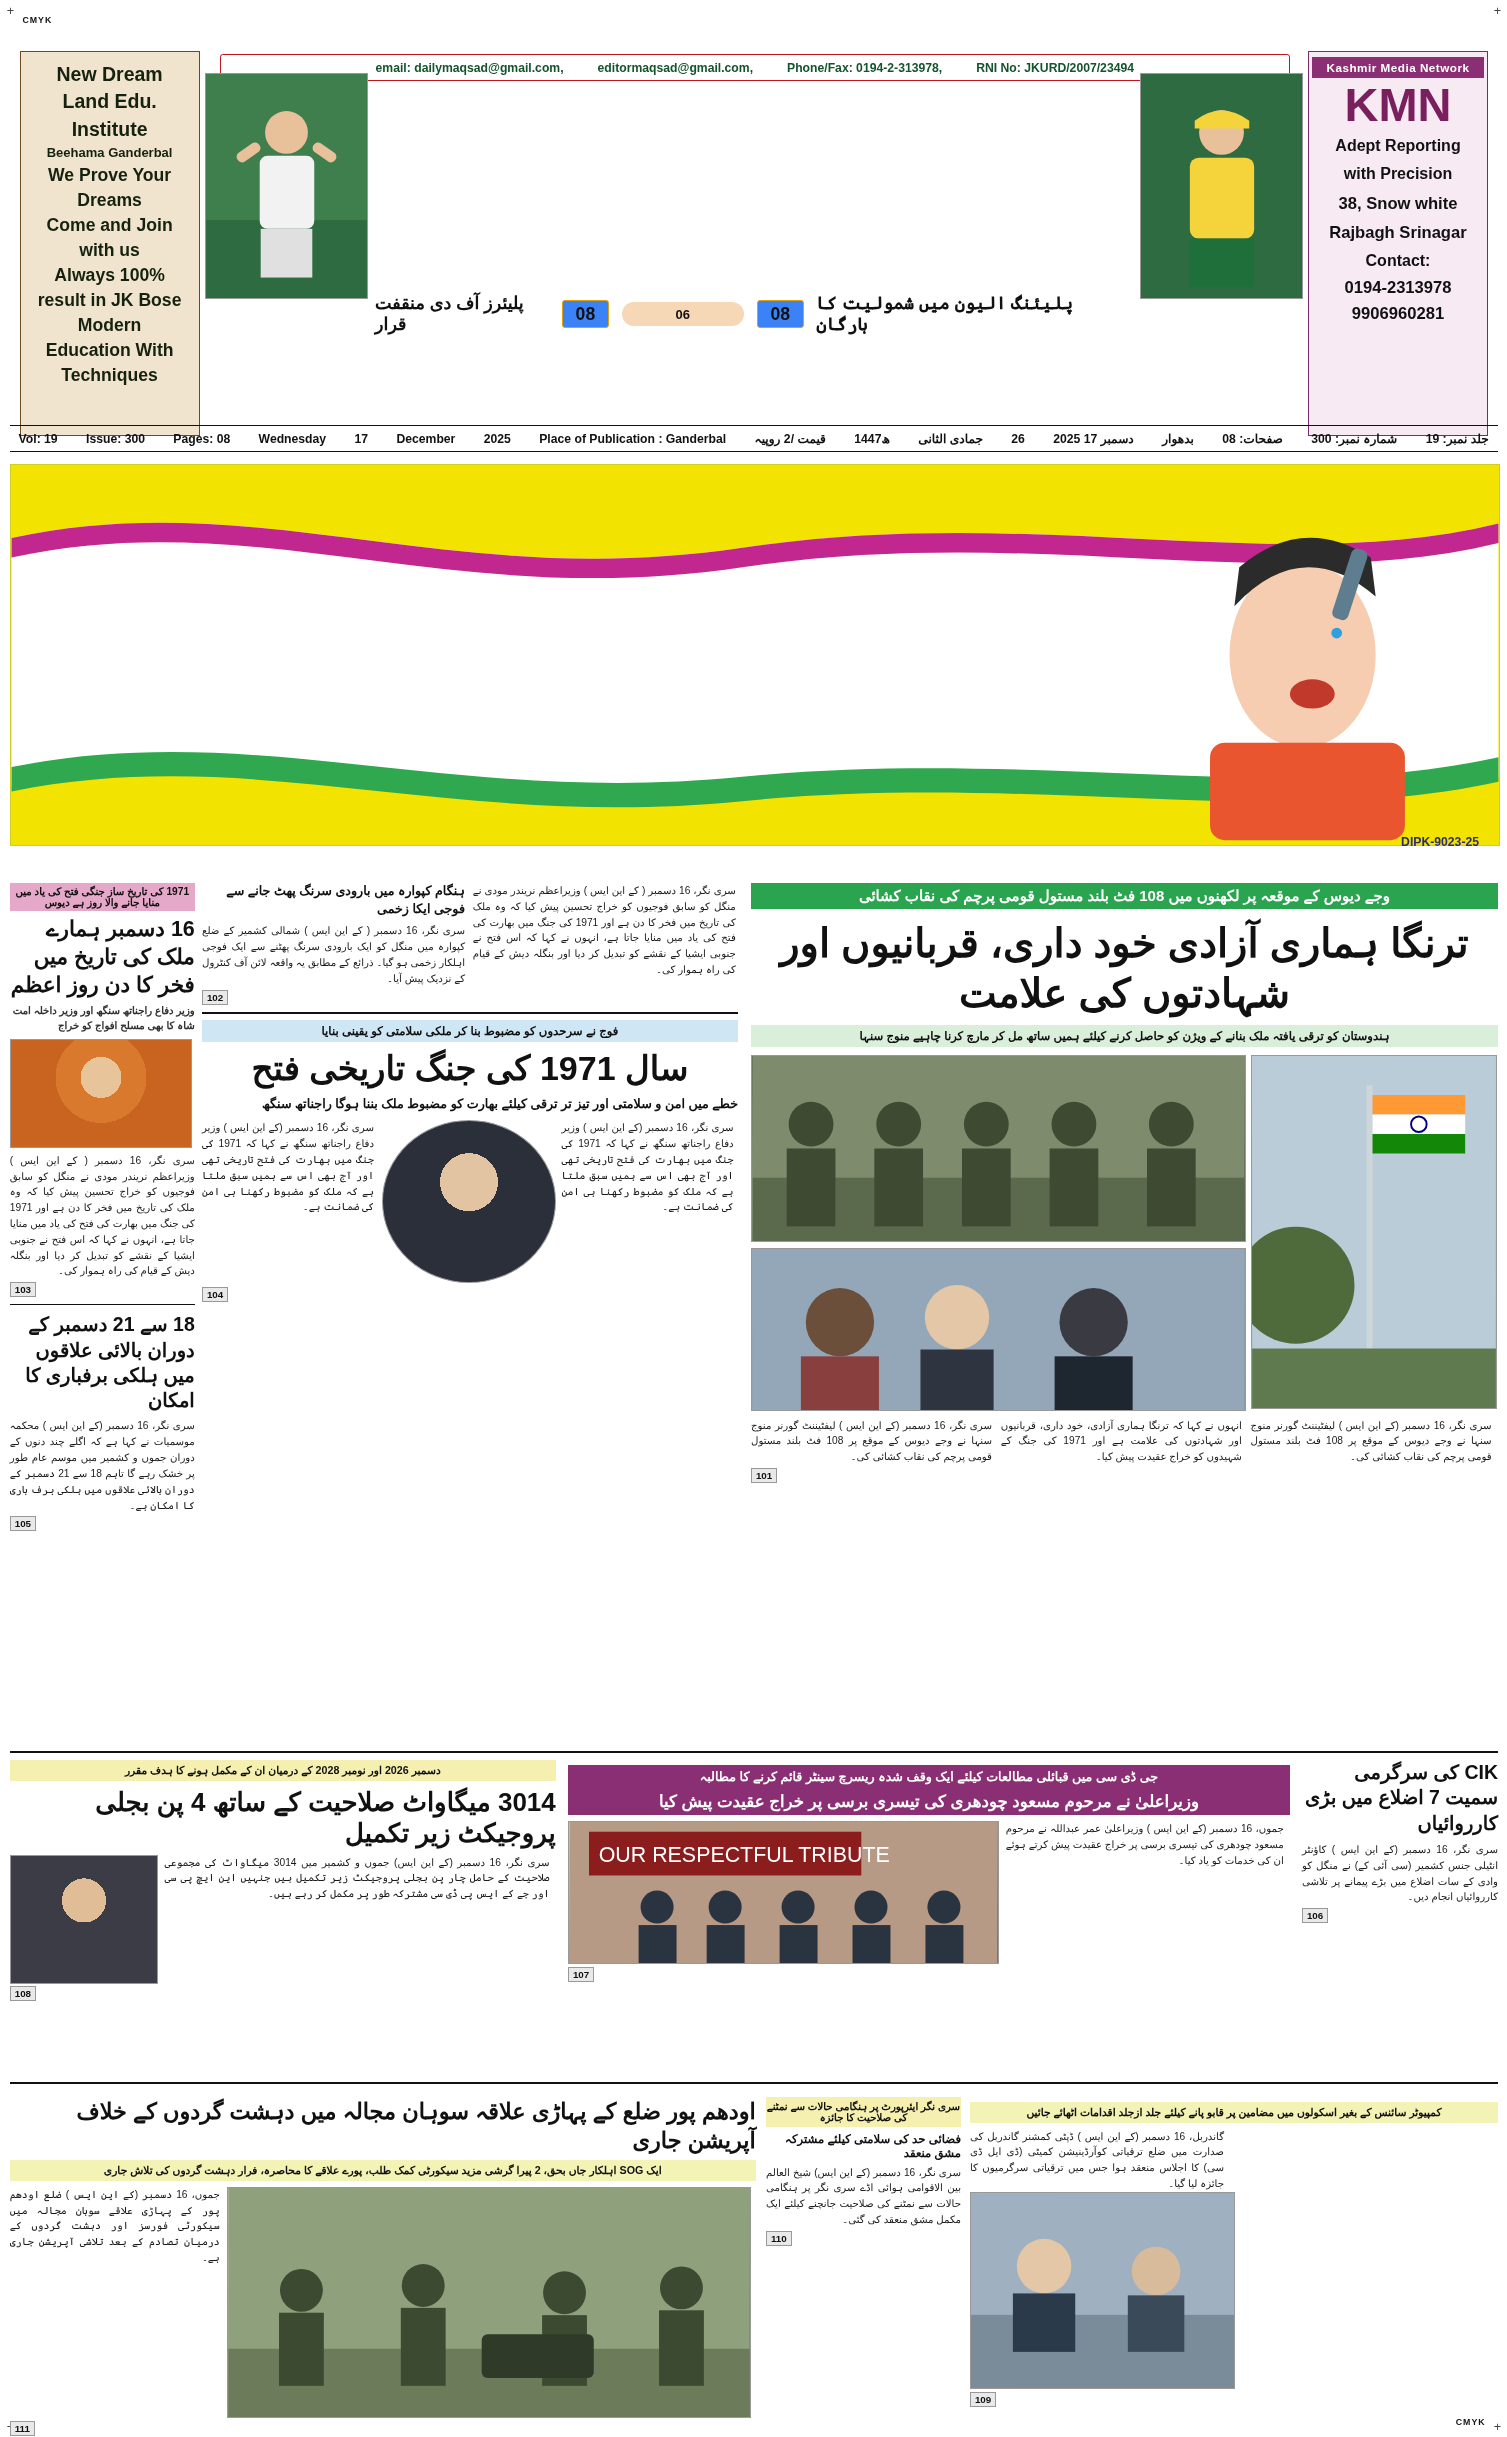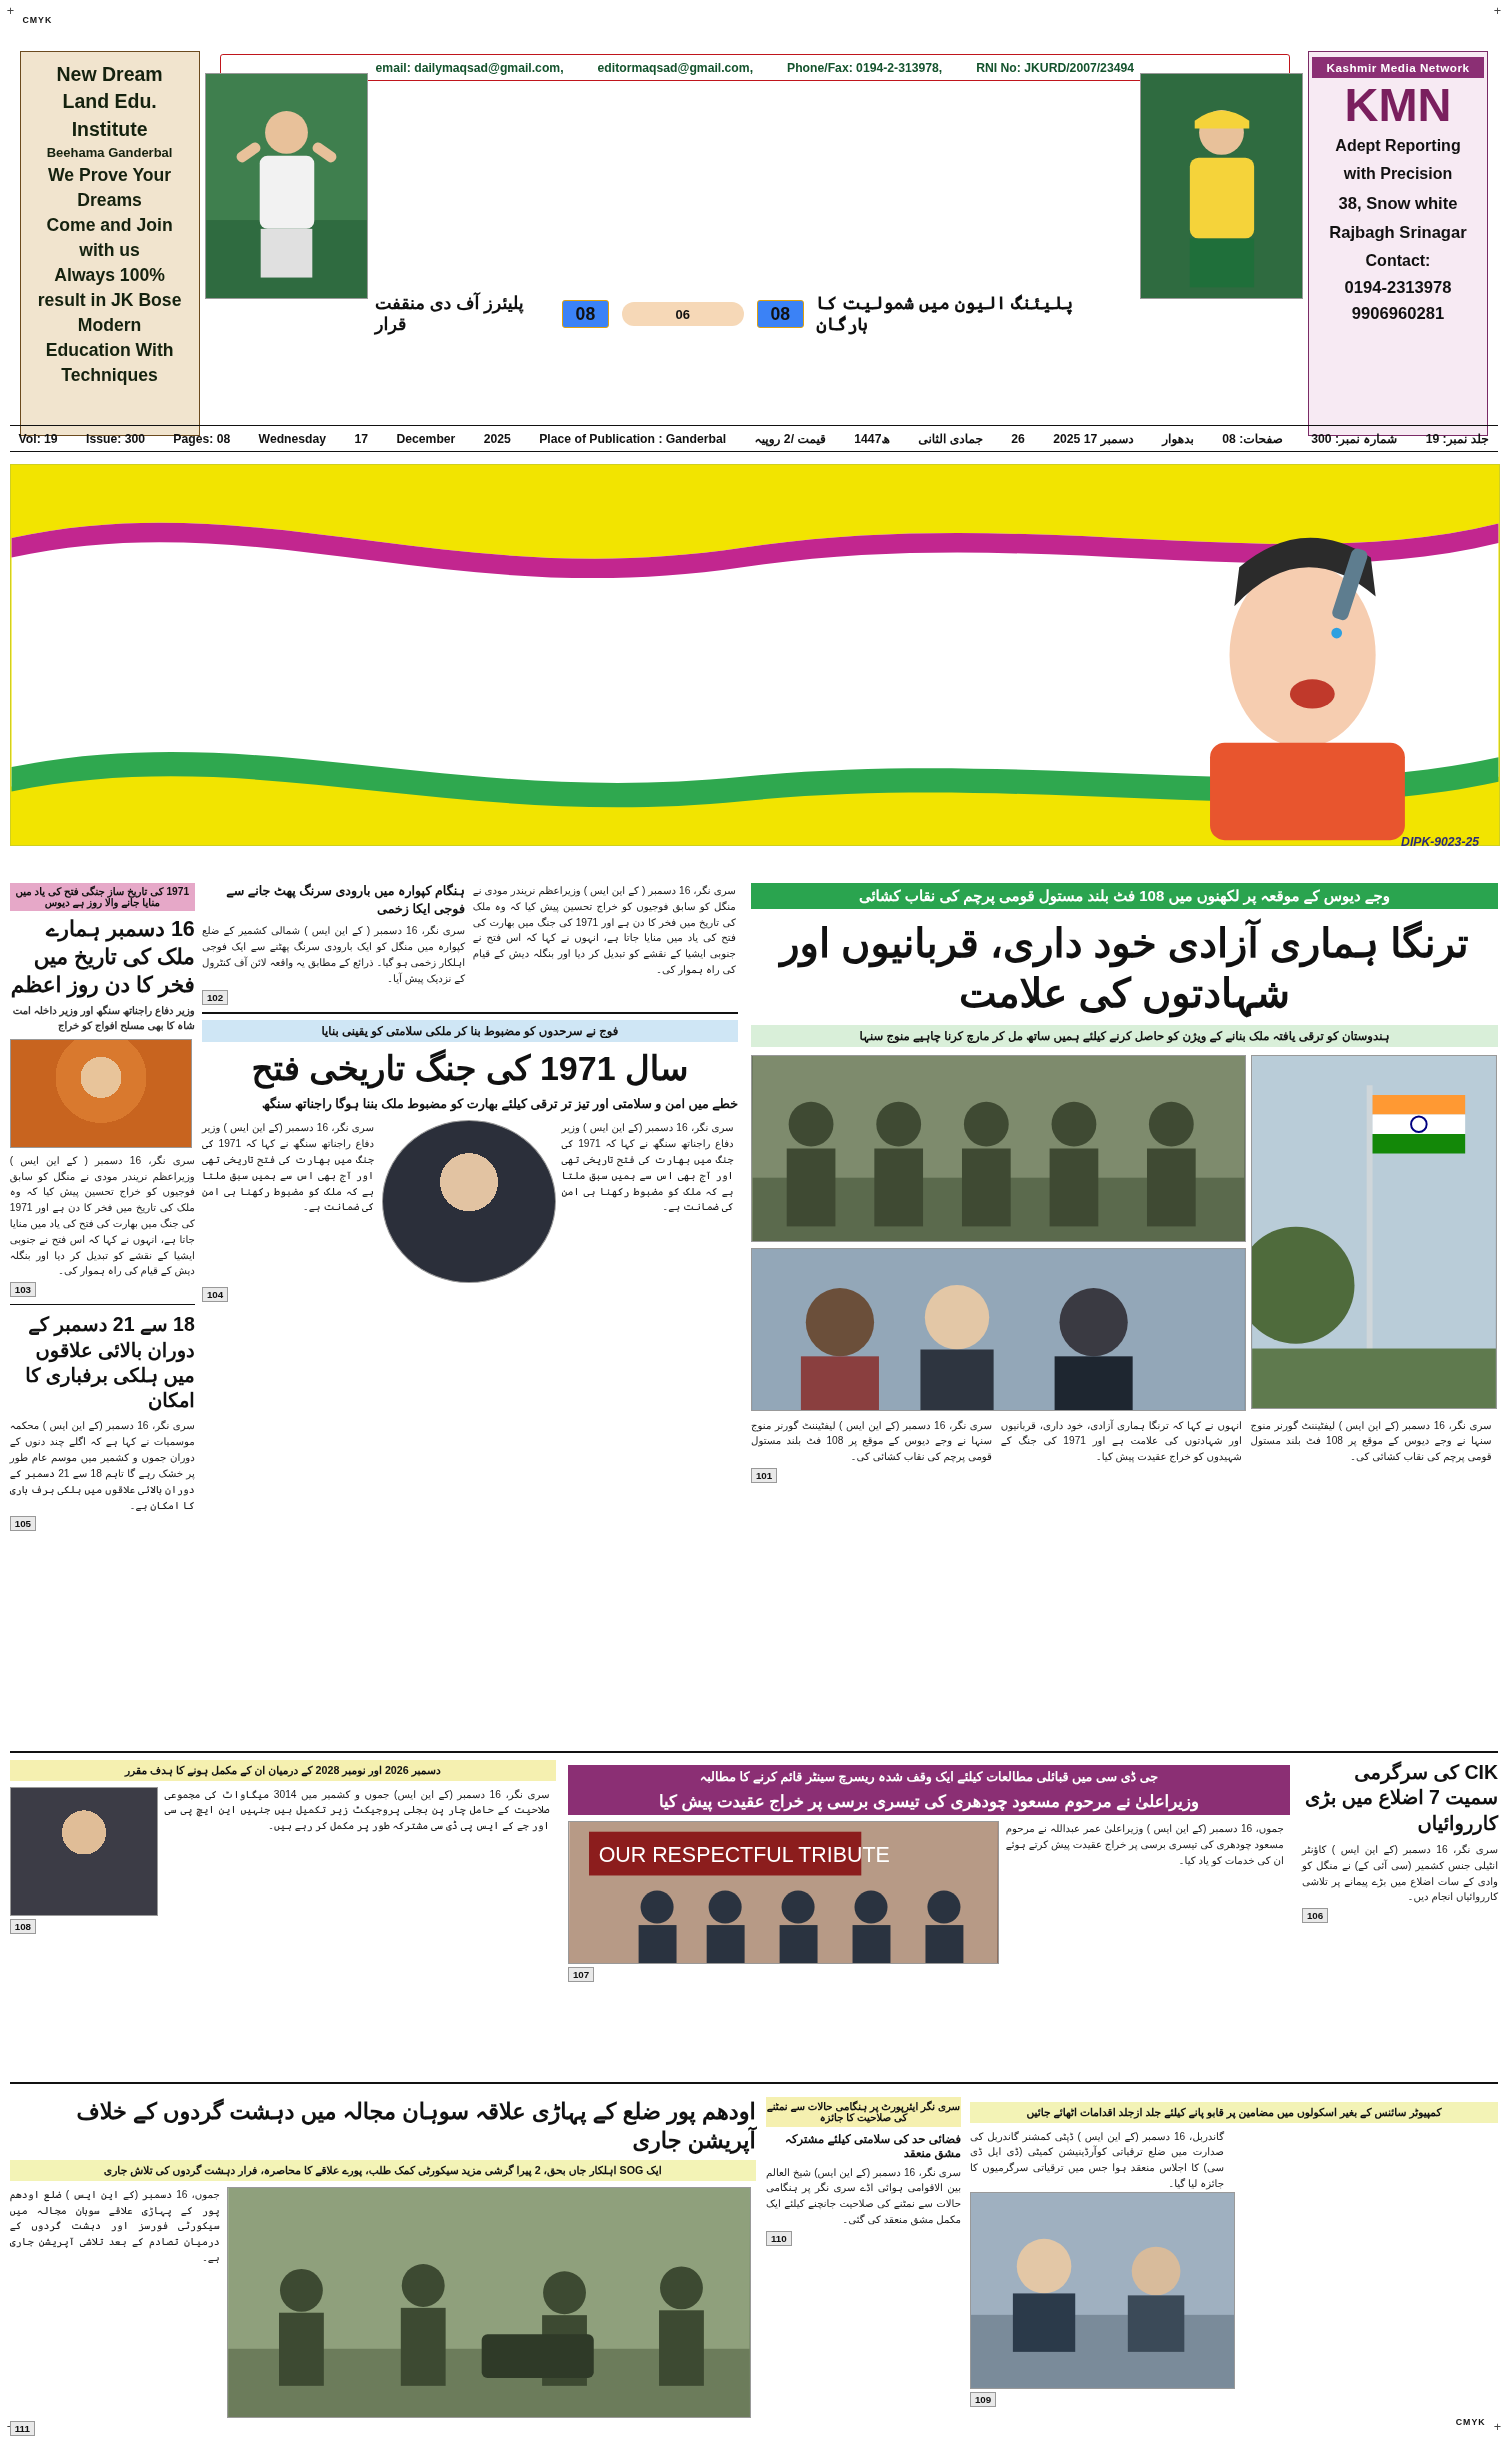--- a/index.html
+++ b/index.html
@@ -38,21 +38,21 @@
   .scorerow{position:absolute;left:375px;top:293px;width:736px;display:flex;align-items:center;justify-content:center;gap:12.7px;}
   .score-box{background:#3b82f6;border:1.5px solid #e0a10b;color:#111;font-size:17.6px;font-weight:bold;padding:2.9px 12.7px;border-radius:2.9px;}
   .score-pill{background:#f6d8b7;border-radius:29px;padding:4.9px 54px;font-size:13px;font-weight:bold;}
   .score-cap{font-size:17.6px;font-weight:bold;}
 
   
   .infoline{position:absolute;left:9.8px;top:425px;width:1488px;height:27px;border-top:1.5px solid #111;border-bottom:1.5px solid #111;display:flex;align-items:center;justify-content:space-between;padding:0 8.8px;box-sizing:border-box;font-size:12.2px;font-weight:bold;}
 
   
   .polio{position:absolute;left:9.8px;top:464px;width:1488px;height:380px;background:#f2e400;border:1px solid #cfcf22;overflow:hidden;}
-  .dipk{position:absolute;right:29px;top:835px;font-size:12.2px;color:#2b2b7a;font-weight:bold;font-style:italic;}
+  .dipk{position:absolute;right:29px;top:835px;font-size:12.2px;color:#2b2b7a;font-weight:bold;}
   .col{position:absolute;box-sizing:border-box;}
   .hl{font-weight:bold;color:#111;text-align:right;direction:rtl;}
   .urdu{direction:rtl;text-align:justify;font-size:10.2px;line-height:1.55;color:#1a1a1a;}
   .ribbon{background:#2aa44f;color:#fff;text-align:center;font-size:14.6px;font-weight:bold;padding:3.9px 0;direction:rtl;}
   .ribbon.pink{background:#e6a8c8;color:#111;}
   .ribbon.blue{background:#cfe6f5;color:#111;}
   .ribbon.purple{background:#8b2f74;color:#fff;}
   .ribbon.yellow{background:#f5f0b0;color:#111;}
   .hbox{border:1px solid #bbb;}
   .imgbox{background:#6b7a8f;border:0.5px solid #999;}
@@ -292,20 +292,21 @@
       <div style="width:241px;" class="urdu">انہوں نے کہا کہ ترنگا ہماری آزادی، خود داری، قربانیوں اور شہادتوں کی علامت ہے اور 1971 کی جنگ کے شہیدوں کو خراج عقیدت پیش کیا۔</div>
       <div style="width:241px;" class="urdu">سری نگر، 16 دسمبر (کے این ایس ) لیفٹیننٹ گورنر منوج سنہا نے وجے دیوس کے موقع پر 108 فٹ بلند مستول قومی پرچم کی نقاب کشائی کی۔</div>
     </div>
     <div style="text-align:left;margin-top:2.9px;"><span class="refnum">101</span></div>
   </div>
 
   <div class="sectionline" style="left:9.8px;top:1751px;width:1488px;"></div>
 
   <div class="col" style="left:9.8px;top:1760px;width:546px;">
     <div class="ribbon yellow" style="font-size:10.7px;">دسمبر 2026 اور نومبر 2028 کے درمیان ان کے مکمل ہونے کا ہدف مقرر</div>
+    <div class="hl" style="font-size:26px;margin-top:5.9px;">3014 میگاواٹ صلاحیت کے ساتھ 4 پن بجلی پروجیکٹ زیر تکمیل</div>
     <div style="display:flex;gap:6.8px;margin-top:5.9px;">
       <div class="imgbox portrait" style="width:146px;height:127px;"></div>
       <div style="width:385px;" class="urdu">سری نگر، 16 دسمبر (کے این ایس) جموں و کشمیر میں 3014 میگاواٹ کی مجموعی صلاحیت کے حامل چار پن بجلی پروجیکٹ زیر تکمیل ہیں جنہیں این ایچ پی سی اور جے کے ایس پی ڈی سی مشترکہ طور پر مکمل کر رہے ہیں۔</div>
     </div>
     <div style="text-align:left;margin-top:2.9px;"><span class="refnum">108</span></div>
   </div>
 
   <div class="col" style="left:568px;top:1760px;width:722px;">
     <div class="ribbon" style="background:#8b2f74;color:#fff;font-size:12.7px;margin-top:4.9px;">جی ڈی سی میں قبائلی مطالعات کیلئے ایک وقف شدہ ریسرچ سینٹر قائم کرنے کا مطالبہ</div>
     <div class="ribbon purple" style="font-size:16.6px;">وزیراعلیٰ نے مرحوم مسعود چودھری کی تیسری برسی پر خراج عقیدت پیش کیا</div>

